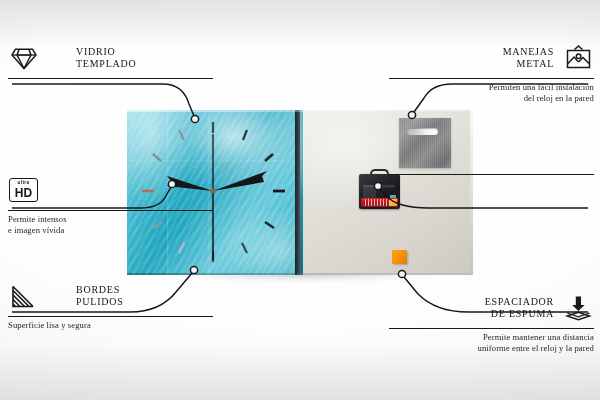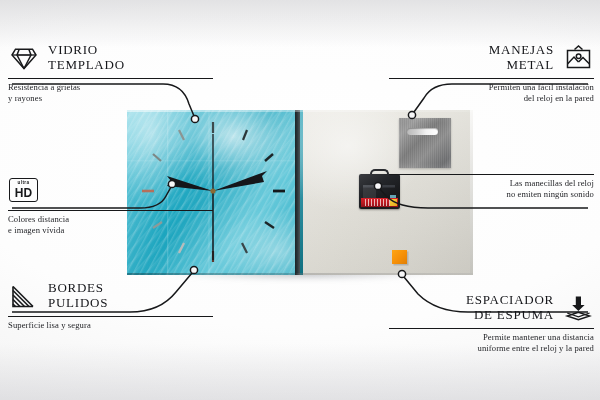--- a/index.html
+++ b/index.html
@@ -76,28 +76,29 @@
     flex: 0 0 31px;
     display: flex;
     align-items: center;
     justify-content: center;
     color: #18191b;
   }
   .feat-icon svg { display: block; }
 
   .feat-title {
     font-family: "Liberation Serif", serif;
-    font-size: 13px;
+    font-size: 10px;
     line-height: 1.12;
     letter-spacing: 0.75px;
     font-weight: 400;
     color: #15161a;
     text-transform: uppercase;
     white-space: pre-line;
     padding-bottom: 1px;
+    margin-left: 28px;
   }
 
   .feat-rule {
     height: 0;
     border-top: 1.5px solid #17181a;
     margin-top: 2px;
     width: 100%;
   }
 
   .feat-desc {
@@ -506,35 +507,33 @@
             <path d="M9.2,3.2 L7,9 L14,22.5"></path>
             <path d="M18.8,3.2 L21,9 L14,22.5"></path>
             <path d="M7,9 H21" stroke-width="1.1"></path>
           </g>
         </svg>
       </span>
       <span class="feat-title">VIDRIO
 TEMPLADO</span>
     </div>
     <div class="feat-rule"></div>
-    <div class="feat-desc">Resistencia a grietas
-y rayones</div>
   </div>
 
   <div class="feature left" style="top:172px;">
     <div class="feat-head">
       <span class="feat-icon">
         <span class="hd-badge">
           <span class="u">ultra</span>
           <span class="h">HD</span>
         </span>
       </span>
     </div>
     <div class="feat-rule"></div>
-    <div class="feat-desc">Colores distancia
+    <div class="feat-desc">Permite intensos
 e imagen vívida</div>
   </div>
 
   <div class="feature right" style="top:40px;">
     <div class="feat-head">
       <span class="feat-icon">
         <svg width="29" height="26" viewBox="0 0 29 26">
           <g stroke="currentColor" stroke-width="1.5" fill="none">
             <path d="M10.5,4.5 L14.5,1 L18.5,4.5"></path>
             <rect x="3.5" y="5.5" width="22" height="17"></rect>
@@ -568,22 +567,20 @@
       </span>
       <span class="feat-title">BORDES
 PULIDOS</span>
     </div>
     <div class="feat-rule"></div>
     <div class="feat-desc">Superficie lisa y segura</div>
   </div>
 
   <div class="feature right" style="top:172px;">
     <div class="feat-rule"></div>
-    <div class="feat-desc">Las manecillas del reloj
-no emiten ningún sonido</div>
   </div>
 
   <div class="feature right" style="top:290px;">
     <div class="feat-head">
       <span class="feat-icon">
         <svg width="29" height="27" viewBox="0 0 29 27">
           <g fill="none" stroke="currentColor" stroke-width="1.5">
             <path d="M11.8,1.5 h5.2 v8.4 h3.6 l-6.2,6.2 -6.2,-6.2 h3.6 z" fill="currentColor" stroke="none"></path>
             <path d="M14.4,17.2 L3.2,21.0 L14.4,24.8 L25.6,21.0 Z"></path>
             <path d="M3.2,18.0 L14.4,21.8 L25.6,18.0" stroke-width="1.3"></path>

